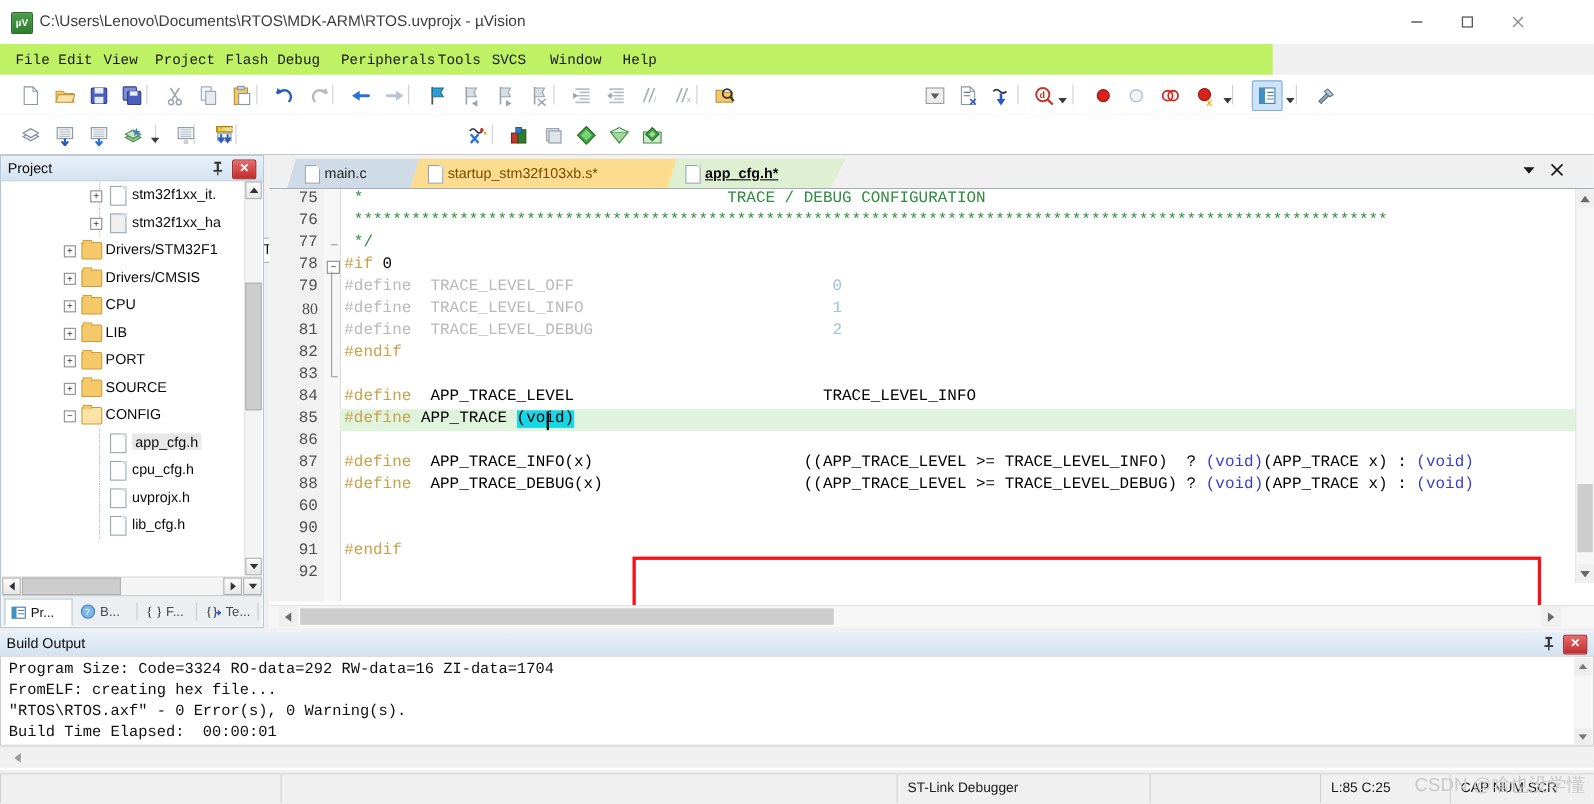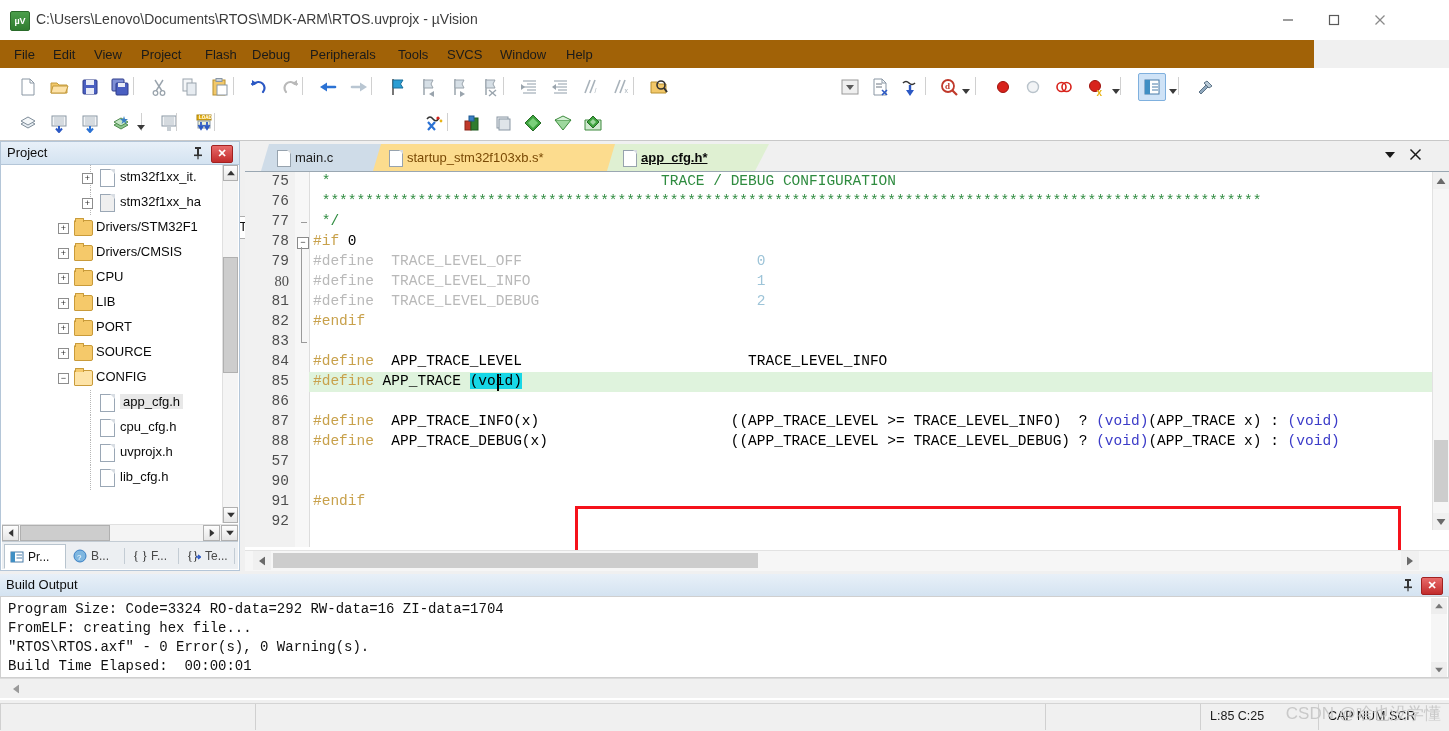--- a/index.html
+++ b/index.html
@@ -15,21 +15,21 @@
   .titlebar{position:absolute;left:0;top:0;width:1449px;height:40px;background:#ffffff;}
   .title-ico{position:absolute;left:10px;top:11px;width:18px;height:18px;
     background:linear-gradient(#4a9e4a,#2f7c2f);border:1px solid #2a6b2a;border-radius:2px;
     color:#fff;font-size:9px;font-weight:bold;text-align:center;line-height:18px;}
   .title-text{position:absolute;left:36px;top:11px;font-size:14px;color:#3c3c3c;white-space:nowrap;}
   .wbtn{position:absolute;top:0;width:46px;height:40px;cursor:default;}
   .wbtn svg{position:absolute;left:50%;top:50%;transform:translate(-50%,-50%);}
   #w-min{right:138px;} #w-max{right:92px;} #w-close{right:46px;}
 
   
-  .menubar{position:absolute;left:0;top:40px;width:1314px;height:28px;background:#a16207;border-bottom:1px solid #e3e3e3;}
+  .menubar{position:absolute;left:0;top:40px;width:1157px;height:28px;background:#bef264;border-bottom:1px solid #e3e3e3;font-family:Liberation Mono, monospace;}
   .menu-item{position:absolute;top:5px;height:19px;line-height:19px;font-size:13px;color:#1a1a1a;padding:0 4px;cursor:default;white-space:nowrap;}
 
   
   .toolbar1{position:absolute;left:0;top:68px;width:1449px;height:36px;background:#fff;border-bottom:1px solid #dedede;}
   .toolbar2{position:absolute;left:0;top:104px;width:1449px;height:36px;background:#fff;border-bottom:1px solid #c8c8c8;}
   .tbtn{position:absolute;top:5px;width:26px;height:26px;cursor:default;border:1px solid transparent;border-radius:2px;}
   .tbtn svg,.tbtn .glyph{position:absolute;left:50%;top:50%;transform:translate(-50%,-50%);}
   .tsep{position:absolute;top:9px;width:1px;height:18px;background:#d0d0d0;}
   .tcaret{position:absolute;top:14px;width:8px;height:8px;cursor:default;}
 
@@ -812,21 +812,21 @@
         <div class="hl-row" style="top: 200px;"></div>
         <div class="ln" style="top: 201px;">85</div>
         <div class="cl" style="top: 201px;"><span class="pp">#define</span><span> APP_TRACE </span><span class="selbg">(void)</span></div>
         <div class="caret" style="top: 202px; left: 252px;"></div>
         <div class="ln" style="top: 221px;">86</div>
         <div class="cl" style="top: 221px;"></div>
         <div class="ln" style="top: 241px;">87</div>
         <div class="cl" style="top: 241px;"><span class="pp">#define</span><span>  APP_TRACE_INFO(x)</span><span>                      ((APP_TRACE_LEVEL &gt;= TRACE_LEVEL_INFO)  ? </span><span class="kw">(void)</span><span>(APP_TRACE x) : </span><span class="kw">(void)</span></div>
         <div class="ln" style="top: 261px;">88</div>
         <div class="cl" style="top: 261px;"><span class="pp">#define</span><span>  APP_TRACE_DEBUG(x)</span><span>                     ((APP_TRACE_LEVEL &gt;= TRACE_LEVEL_DEBUG) ? </span><span class="kw">(void)</span><span>(APP_TRACE x) : </span><span class="kw">(void)</span></div>
-        <div class="ln" style="top: 281px;">57</div>
+        <div class="ln" style="top: 281px;">60</div>
         <div class="cl" style="top: 281px;"></div>
         <div class="ln" style="top: 301px;">90</div>
         <div class="cl" style="top: 301px;"></div>
         <div class="ln" style="top: 321px;">91</div>
         <div class="cl" style="top: 321px;"><span class="pp">#endif</span></div>
         <div class="ln" style="top: 341px;">92</div>
         <div class="cl" style="top: 341px;"></div>
         <div class="foldbox" style="top: 65px;">−</div>
         <div class="foldline" style="top: 75px; height: 95px;"></div>
         <div class="foldtick" style="top: 50px;"></div>
@@ -906,18 +906,21 @@
   </div>
 
   <div class="status" id="statusbar">
       <div class="sfield" style="left: 1318px; width: 131px;">
         <div class="st">CAP NUM SCR</div>
       </div>
       <div class="sfield" style="left: 1200px; width: 118px;">
         <div class="st">L:85 C:25</div>
       </div>
       <div class="sfield" style="left: 1045px; width: 155px;"></div>
+      <div class="sfield" style="left: 815px; width: 230px;">
+        <div class="st">ST-Link Debugger</div>
+      </div>
       <div class="sfield" style="left: 255px; width: 560px;"></div>
       <div class="sfield" style="left: 0px; width: 255px;"></div>
     <div class="watermark">CSDN @啥也没学懂</div>
   </div>
 
 </div>
 
 </body></html>

